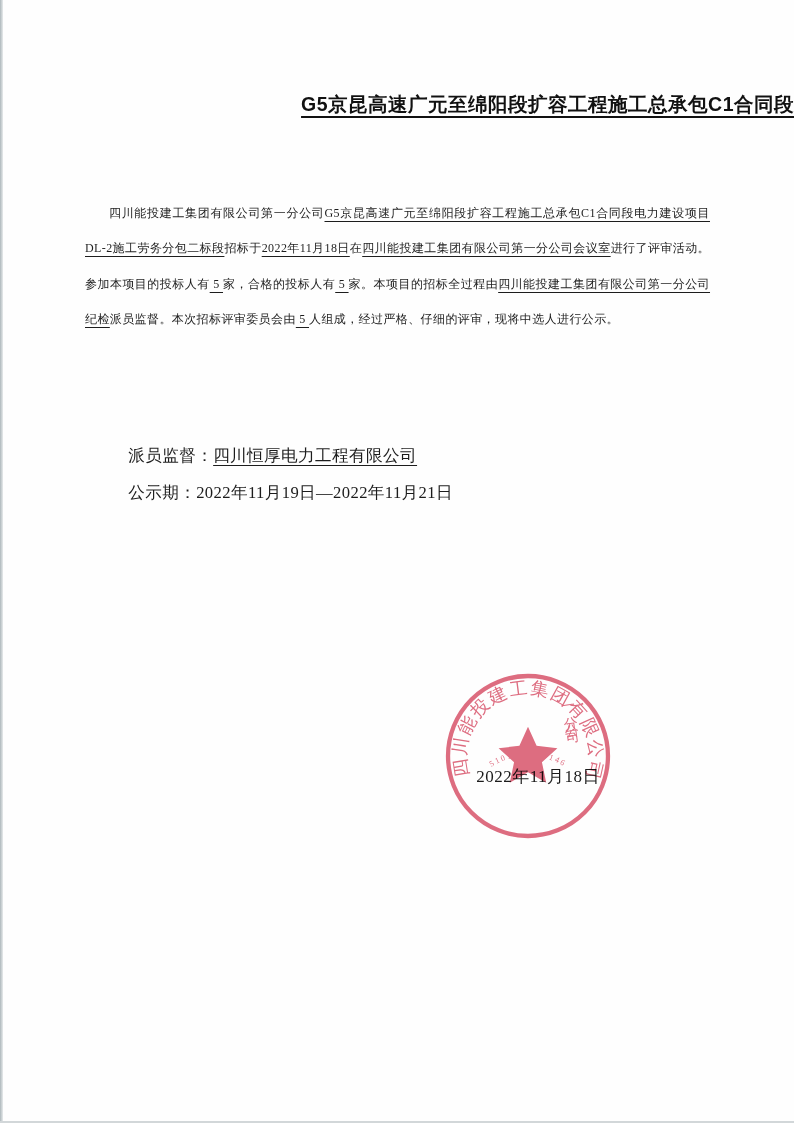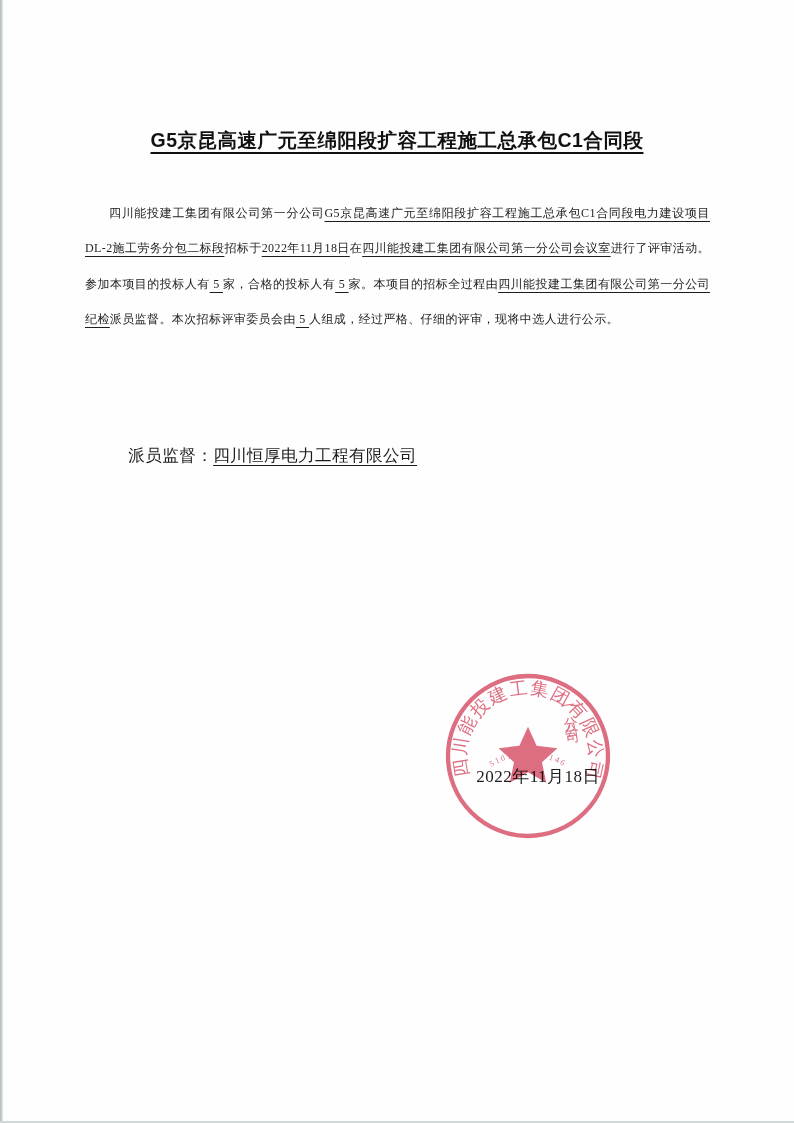--- a/index.html
+++ b/index.html
@@ -7,23 +7,23 @@
   .page {
     position:relative; width:794px; height:1123px; margin:0 auto;
     background:#fefefe; overflow:hidden;
     font-family:"Liberation Serif", serif; color:#1c1c1c;
   }
   .page::before { content:""; position:absolute; left:0; top:0; bottom:0; width:3px;
     background:linear-gradient(to right,#adb7bb,#e8ebec); }
   .page::after { content:""; position:absolute; left:0; right:0; bottom:0; height:2px;
     background:#d2d7d9; }
 
-  .title-block { position:absolute; top:88px; left:0; right:0; text-align:center;
+  .title-block { position:absolute; top:88px; left:0; right:0; text-align:right;
     font-family:"Liberation Sans", sans-serif; font-weight:700;
-    font-size:19.5px; line-height:32.5px; color:#111; letter-spacing:0.5px;margin-top:36px; }
+    font-size:19.5px; line-height:32.5px; color:#111; letter-spacing:0.5px; }
   .title-block .ul { text-decoration:underline; text-underline-offset:5px; text-decoration-thickness:2px; }
 
   .para {
     position:absolute; left:85px; top:196px; width:625px;
     font-size:12px; line-height:35.4px; text-align:justify;
     text-indent:2em; letter-spacing:0.4px; color:#1d1d1d;
   }
   .u { text-decoration:underline; text-underline-offset:4px; text-decoration-thickness:1.2px;text-align:center; }
 
   .mid-block { position:absolute; left:85px; top:437px; width:640px;
@@ -50,20 +50,21 @@
 <div class="page">
 
   <div class="title-block">
     <div class="ul">G5京昆高速广元至绵阳段扩容工程施工总承包C1合同段</div>
   </div>
 
   <div class="para"><span>四川能投建工集团有限公司第一分公司</span><span class="u">G5京昆高速广元至绵阳段扩容工程施工总承包C1合同段电力建设项目DL-2施工劳务分包二标段</span><span>招标于</span><span class="u">2022年11月18日</span><span>在</span><span class="u">四川能投建工集团有限公司第一分公司会议室</span><span>进行了评审活动。参加本项目的投标人有</span><span class="u">&nbsp;5&nbsp;</span><span>家，合格的投标人有</span><span class="u">&nbsp;5&nbsp;</span><span>家。本项目的招标全过程由</span><span class="u">四川能投建工集团有限公司第一分公司纪检</span><span>派员监督。本次招标评审委员会由</span><span class="u">&nbsp;5&nbsp;</span><span>人组成，经过严格、仔细的评审，现将中选人进行公示。</span></div>
 
   <div class="mid-block">
     <div class="mid-line"><span>派员监督：</span><span class="u">四川恒厚电力工程有限公司</span></div>
+    <div class="mid-line">公示期：2022年11月19日—2022年11月21日</div>
   </div>
 
   <div class="sig-date">2022年11月18日</div>
 
   <div class="seal">
     <svg viewBox="0 0 200 200">
       <circle cx="100" cy="100" r="93" fill="none" stroke="#d9536b" stroke-width="5"></circle>
       <path id="arcTop" d="M 32.3 124.6 A 72 72 0 1 1 167.7 124.6" fill="none"></path>
       <path id="arcBottom" d="M 32.5 139 A 78 78 0 0 1 167.5 139" fill="none"></path>
       <text font-size="21" letter-spacing="2">

